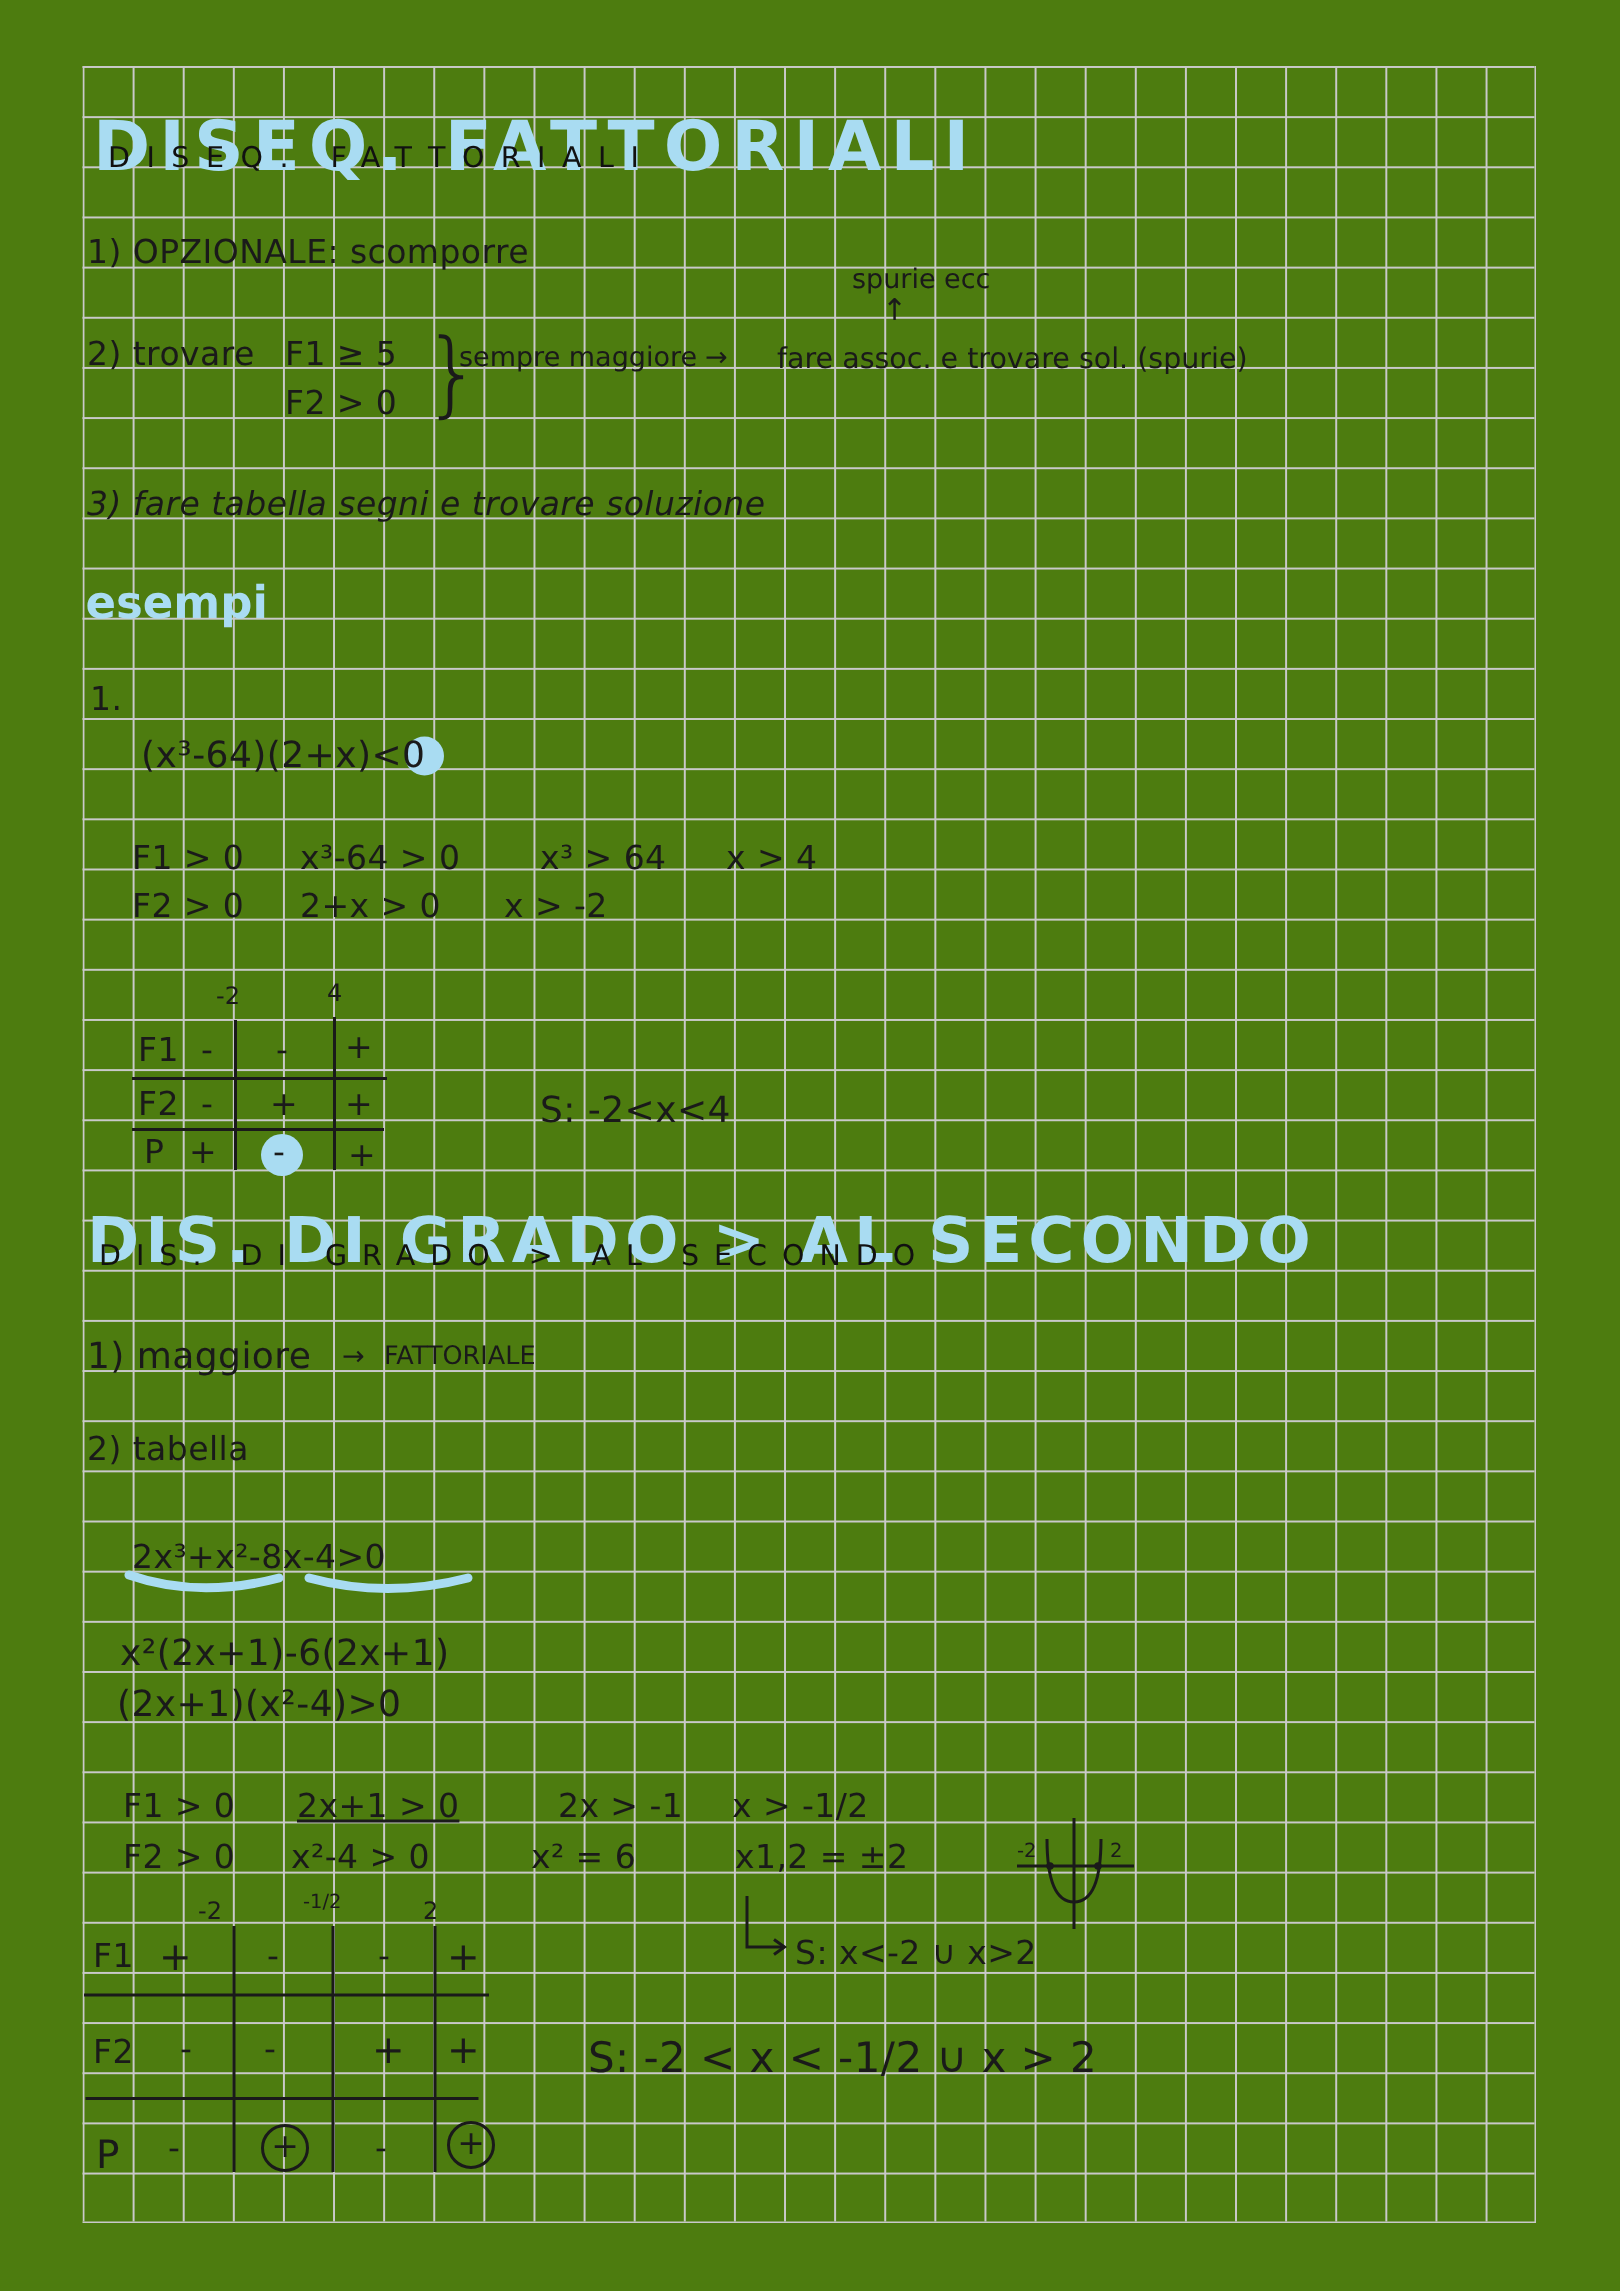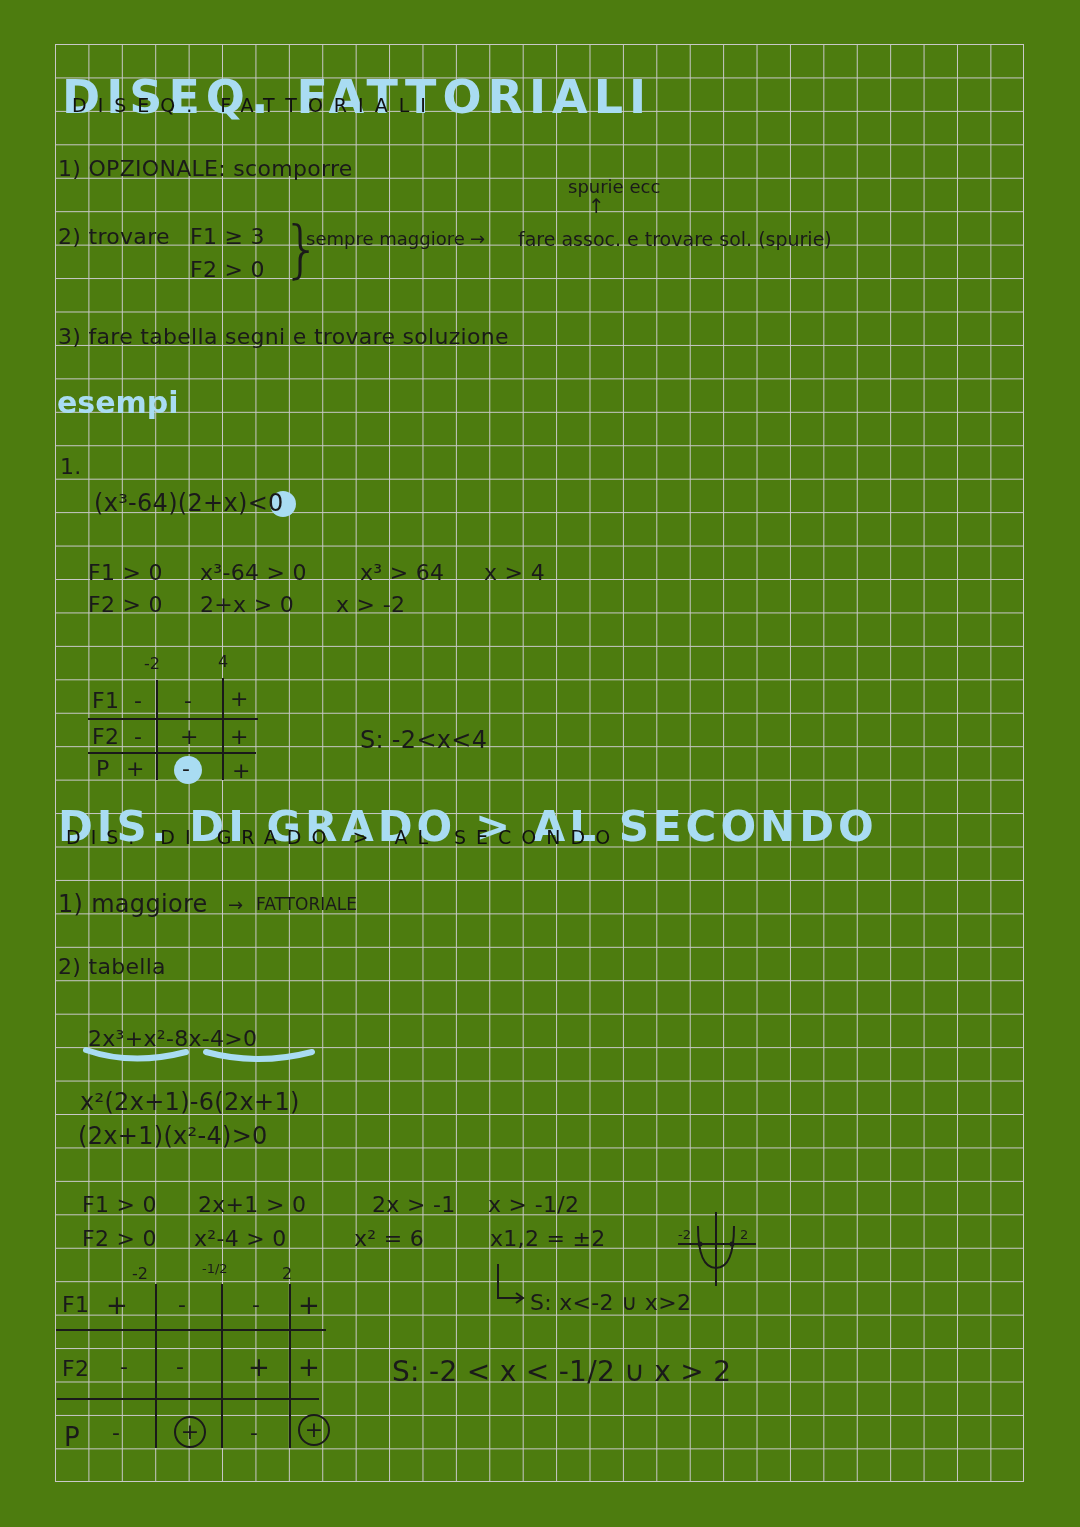--- a/index.html
+++ b/index.html
@@ -43,28 +43,28 @@
     <span>OPZIONALE: scomporre</span>
   </div>
 
   <div class="t small" style="left:568px;top:178px;">spurie ecc</div>
   <div class="t small" style="left:588px;top:196px;font-size:20px;">↑</div>
 
   <div class="t hand" style="left:58px;top:226px;">
     <span>2)</span>
     <span>trovare</span>
   </div>
-  <div class="t hand" style="left:190px;top:226px;">F1 ≥ 3</div>
+  <div class="t hand" style="left:190px;top:226px;">F1 ≥ 5</div>
   <div class="t hand" style="left:190px;top:259px;">F2 &gt; 0</div>
   <div class="brace" style="left:282px;top:218px;font-size:62px;">}</div>
   <div class="t small" style="left:306px;top:230px;">sempre maggiore</div>
   <div class="t small" style="left:470px;top:230px;">→</div>
   <div class="t small" style="left:518px;top:230px;font-size:19px;">fare assoc. e trovare sol. (spurie)</div>
 
-  <div class="t hand" style="left:58px;top:326px;">
+  <div class="t hand" style="left:58px;top:326px;font-style:italic;">
     <span>3)</span>
     <span>fare tabella segni e trovare soluzione</span>
   </div>
 
   <div class="esempi" style="left:57px;top:388px;text-align:center;">esempi</div>
 
   <div class="t hand" style="left:60px;top:456px;">1.</div>
   <div class="dot" style="left:270px;top:491px;width:26px;height:26px;"></div>
   <div class="t hand" style="left:94px;top:491px;font-size:24px;">(x³-64)(2+x)&lt;0</div>
 
@@ -119,21 +119,21 @@
 
   <div class="t hand" style="left:88px;top:1028px;">2x³+x²-8x-4&gt;0</div>
   <svg style="position:absolute;left:80px;top:1040px;" width="260" height="30">
     <path d="M6 10 Q52 26 106 12" stroke="#a9dcf2" stroke-width="6" fill="none" stroke-linecap="round"></path>
     <path d="M126 12 Q178 26 232 12" stroke="#a9dcf2" stroke-width="6" fill="none" stroke-linecap="round"></path>
   </svg>
   <div class="t hand" style="left:80px;top:1090px;font-size:24px;">x²(2x+1)-6(2x+1)</div>
   <div class="t hand" style="left:78px;top:1124px;font-size:24px;">(2x+1)(x²-4)&gt;0</div>
 
   <div class="t hand" style="left:82px;top:1194px;">F1 &gt; 0</div>
-  <div class="t hand" style="left:198px;top:1194px;">2x+1 &gt; 0</div>
+  <div class="t hand" style="left:198px;top:1194px;text-decoration:underline;">2x+1 &gt; 0</div>
   <div class="t hand" style="left:372px;top:1194px;text-align:center;">2x &gt; -1</div>
   <div class="t hand" style="left:488px;top:1194px;">x &gt; -1/2</div>
 
   <div class="t hand" style="left:82px;top:1228px;">F2 &gt; 0</div>
   <div class="t hand" style="left:194px;top:1228px;">x²-4 &gt; 0</div>
   <div class="t hand" style="left:354px;top:1228px;">x² = 6</div>
   <div class="t hand" style="left:490px;top:1228px;">x1,2 = ±2</div>
 
   <svg style="position:absolute;left:676px;top:1212px;" width="90" height="76">
     <line x1="40" y1="0" x2="40" y2="74" stroke="#1a1a1a" stroke-width="2"></line>

